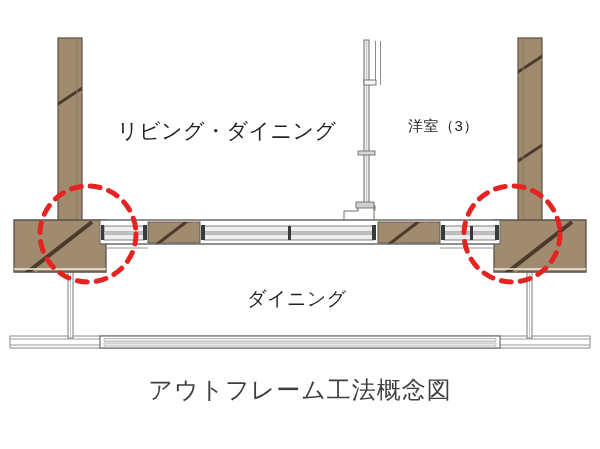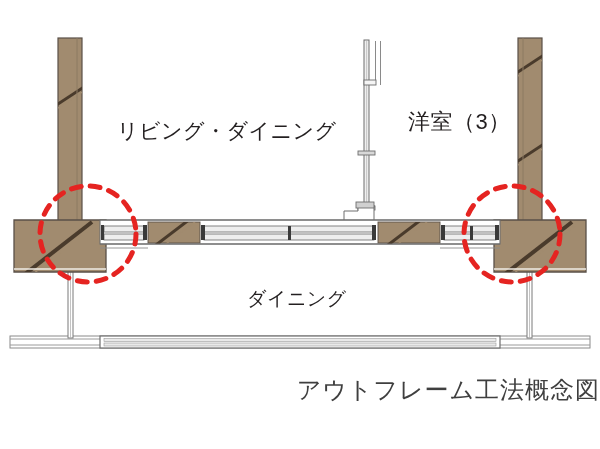--- a/index.html
+++ b/index.html
@@ -35,33 +35,33 @@
     font-family: "Liberation Sans", "DejaVu Sans", sans-serif;
     letter-spacing: 0.5px;
   }
   #label-living {
     left: 117px;
     top: 117px;
     font-size: 21px;
   }
   #label-youshitsu {
     left: 408px;
-    top: 107px;
-    font-size: 22px;
+    top: 117px;
+    font-size: 15px;
   }
   #label-balcony {
     left: 247px;
     top: 286px;
     font-size: 19px;
   }
   #caption {
     left: 0;
     top: 374px;
     width: 600px;
-    text-align: right;
+    text-align: center;
     font-size: 24px;
     color: #3f3f3f;
     letter-spacing: 1px;
   }
 </style>
 </head>
 <body>
 
 <div id="stage">
 

